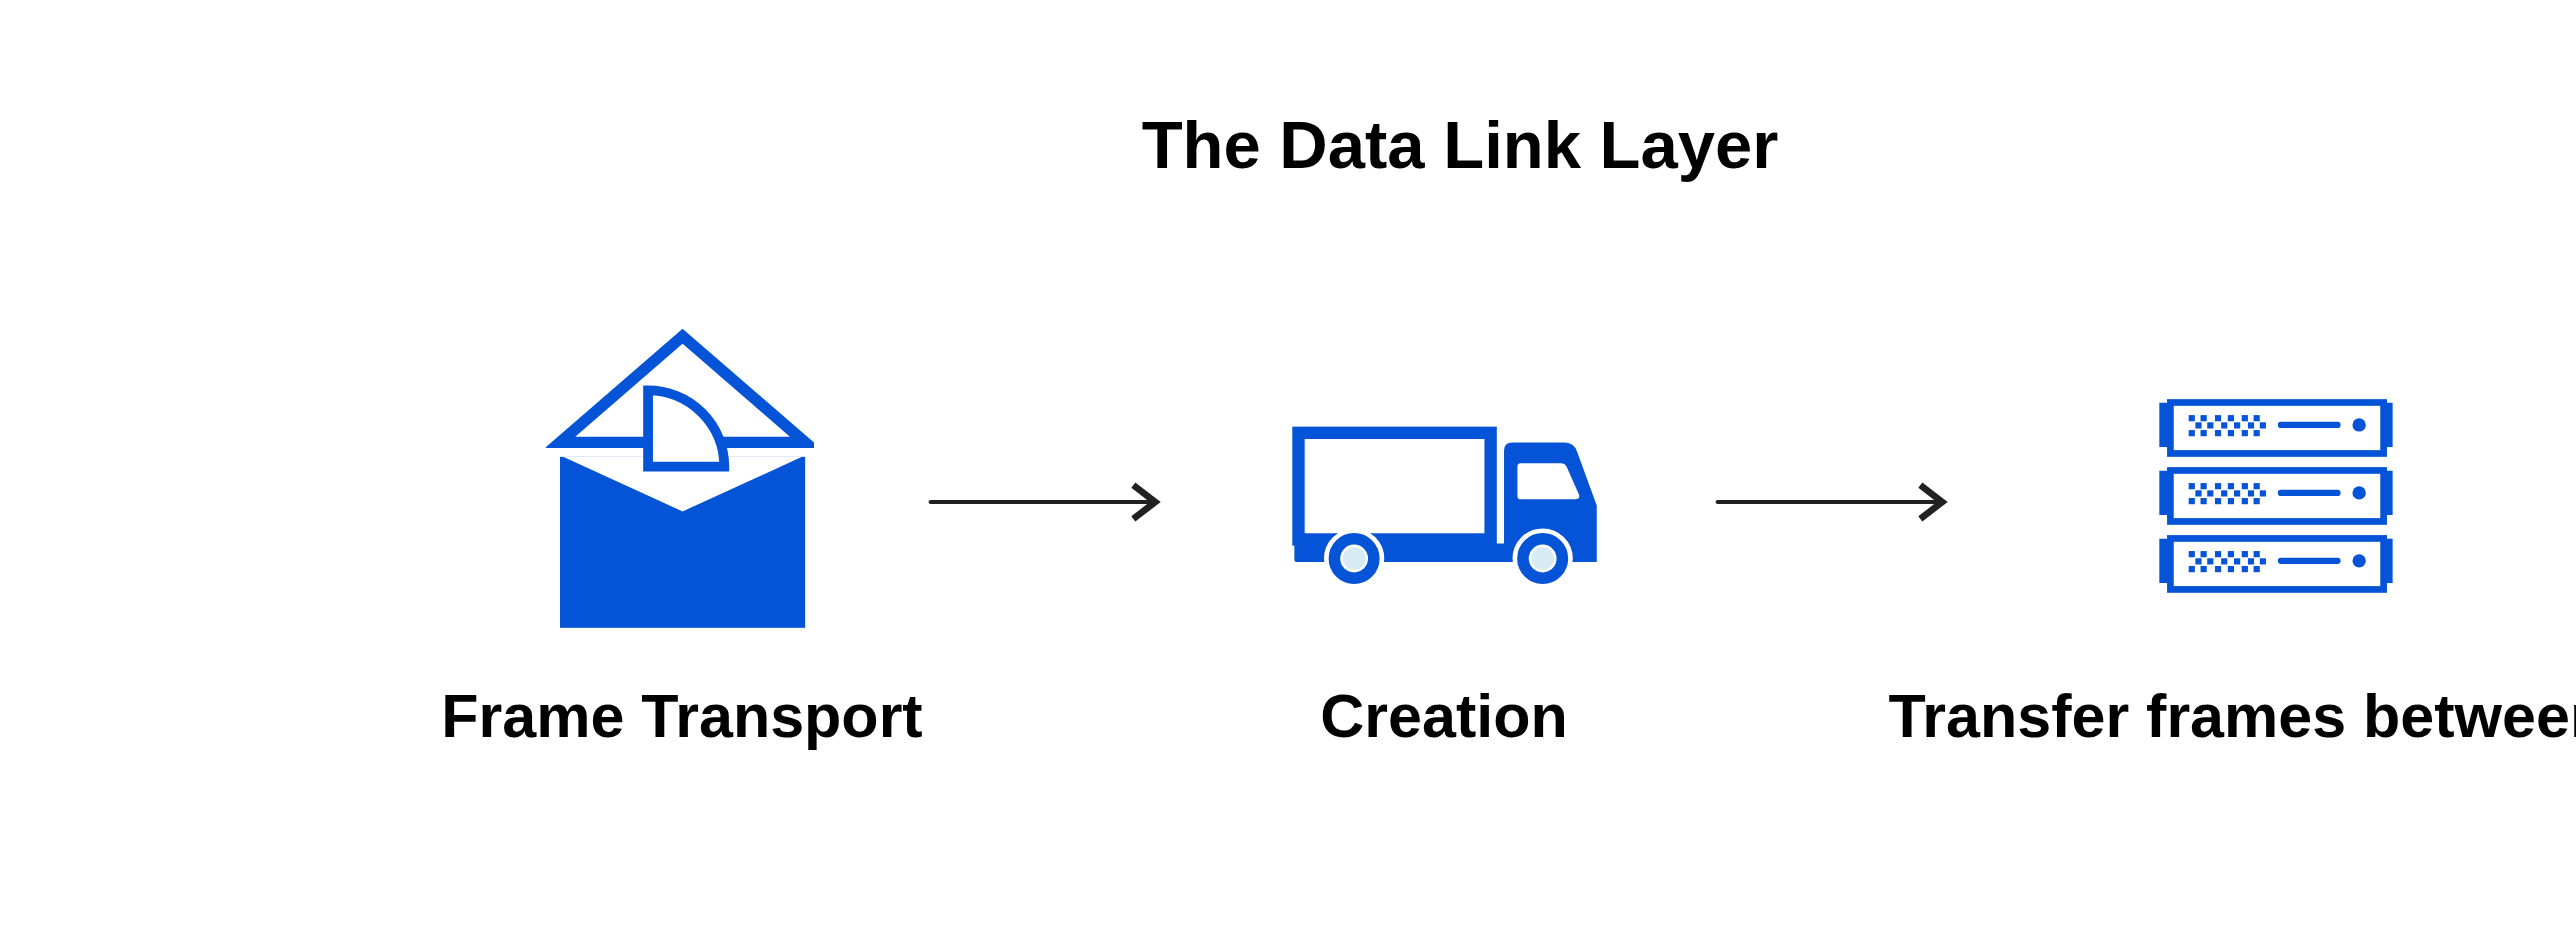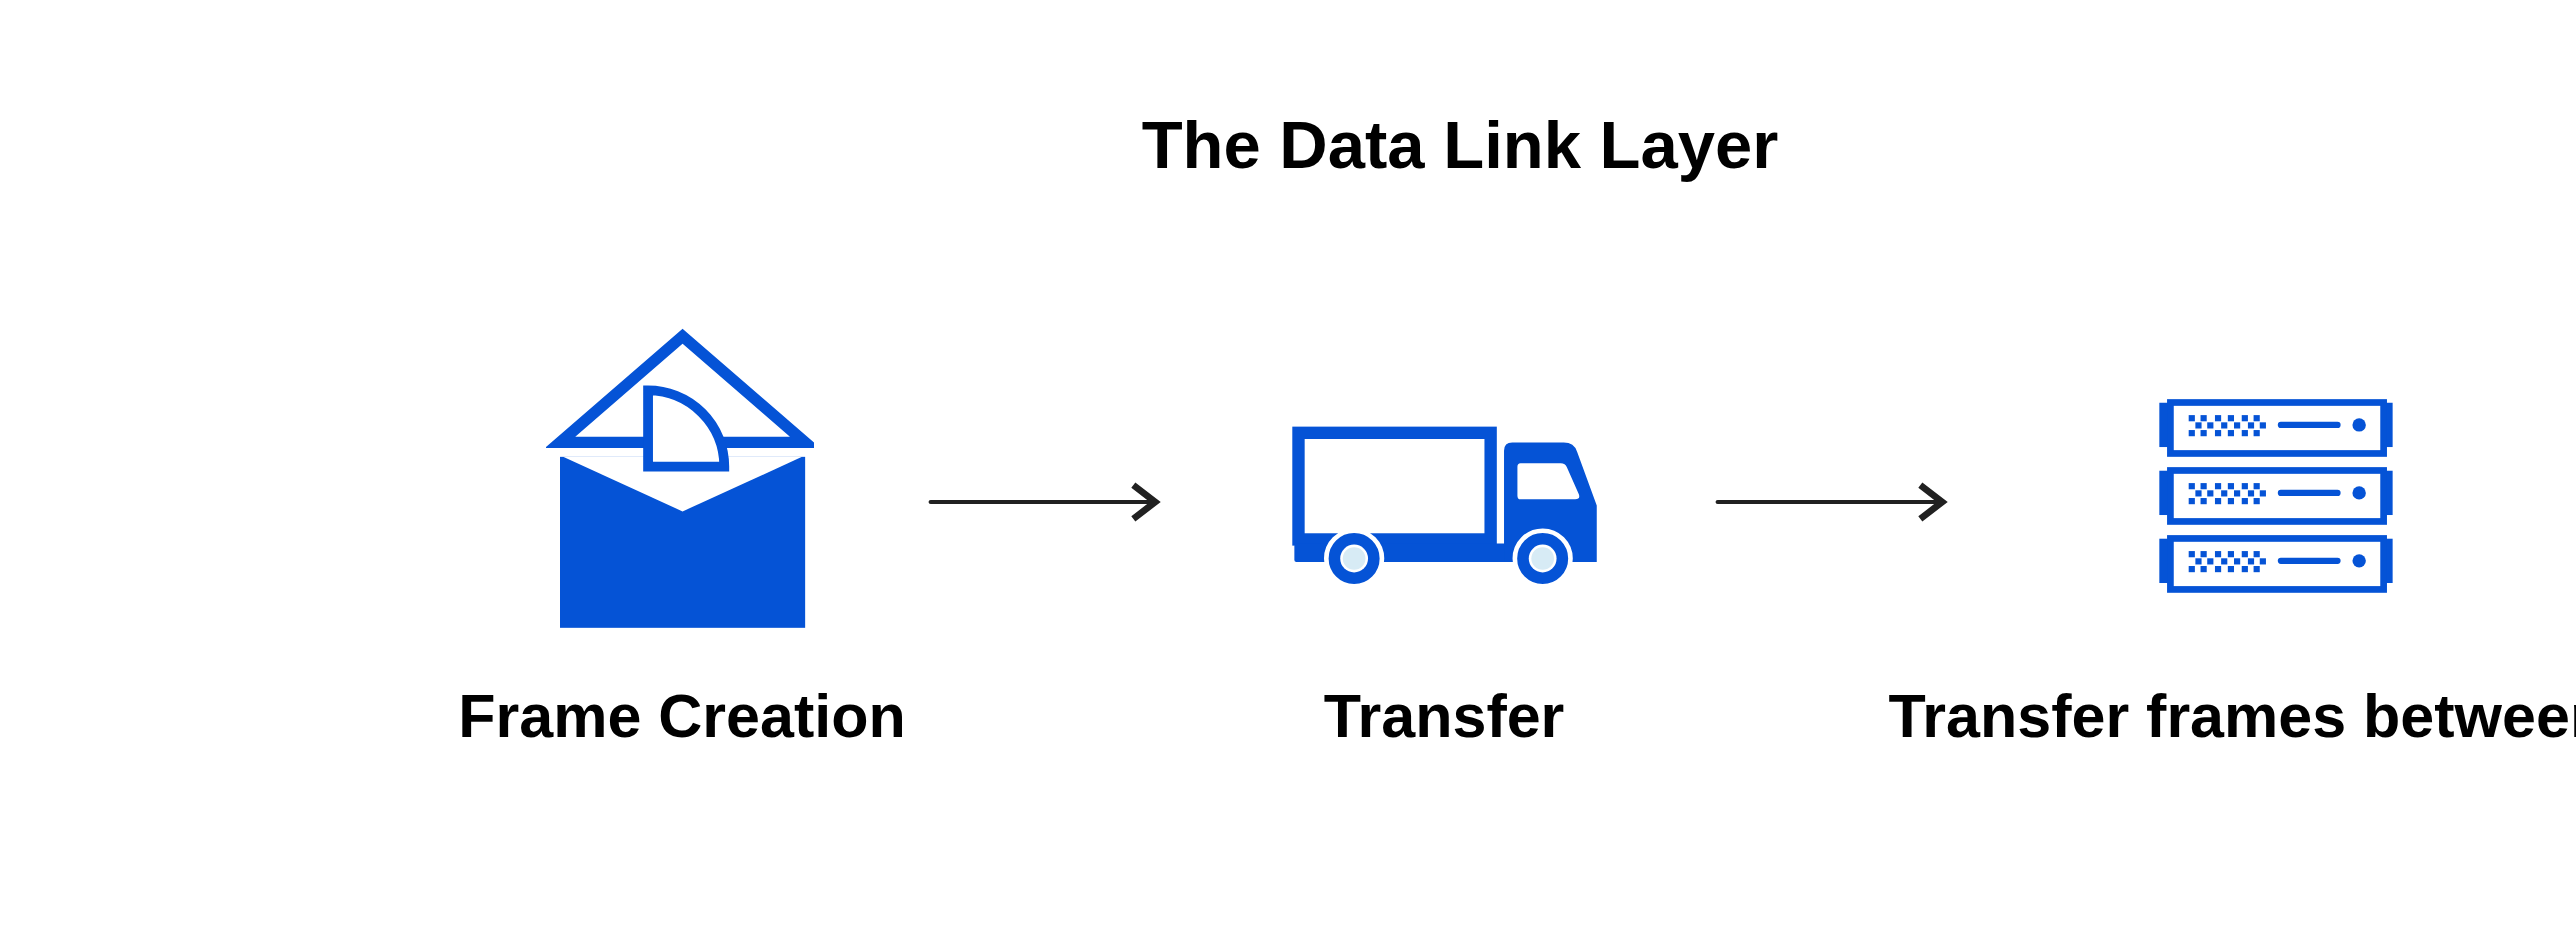--- a/index.html
+++ b/index.html
@@ -141,18 +141,18 @@
         <rect class="fb" x="4420" y="819" width="122" height="12" rx="6"></rect>
 
         <circle class="fb" cx="4578" cy="825" r="13"></circle>
       </g>
     </defs>
     <use href="#srv-unit" y="0"></use>
     <use href="#srv-unit" y="132"></use>
     <use href="#srv-unit" y="264"></use>
   </svg>
 
-  <p class="step-label label-1">Frame Creation</p>
-  <p class="step-label label-2">Transfer</p>
+  <p class="step-label label-1">Frame Transport</p>
+  <p class="step-label label-2">Creation</p>
   <p class="step-label label-3">Transfer frames between net</p>
 
 </div>
 
 
 </body></html>

